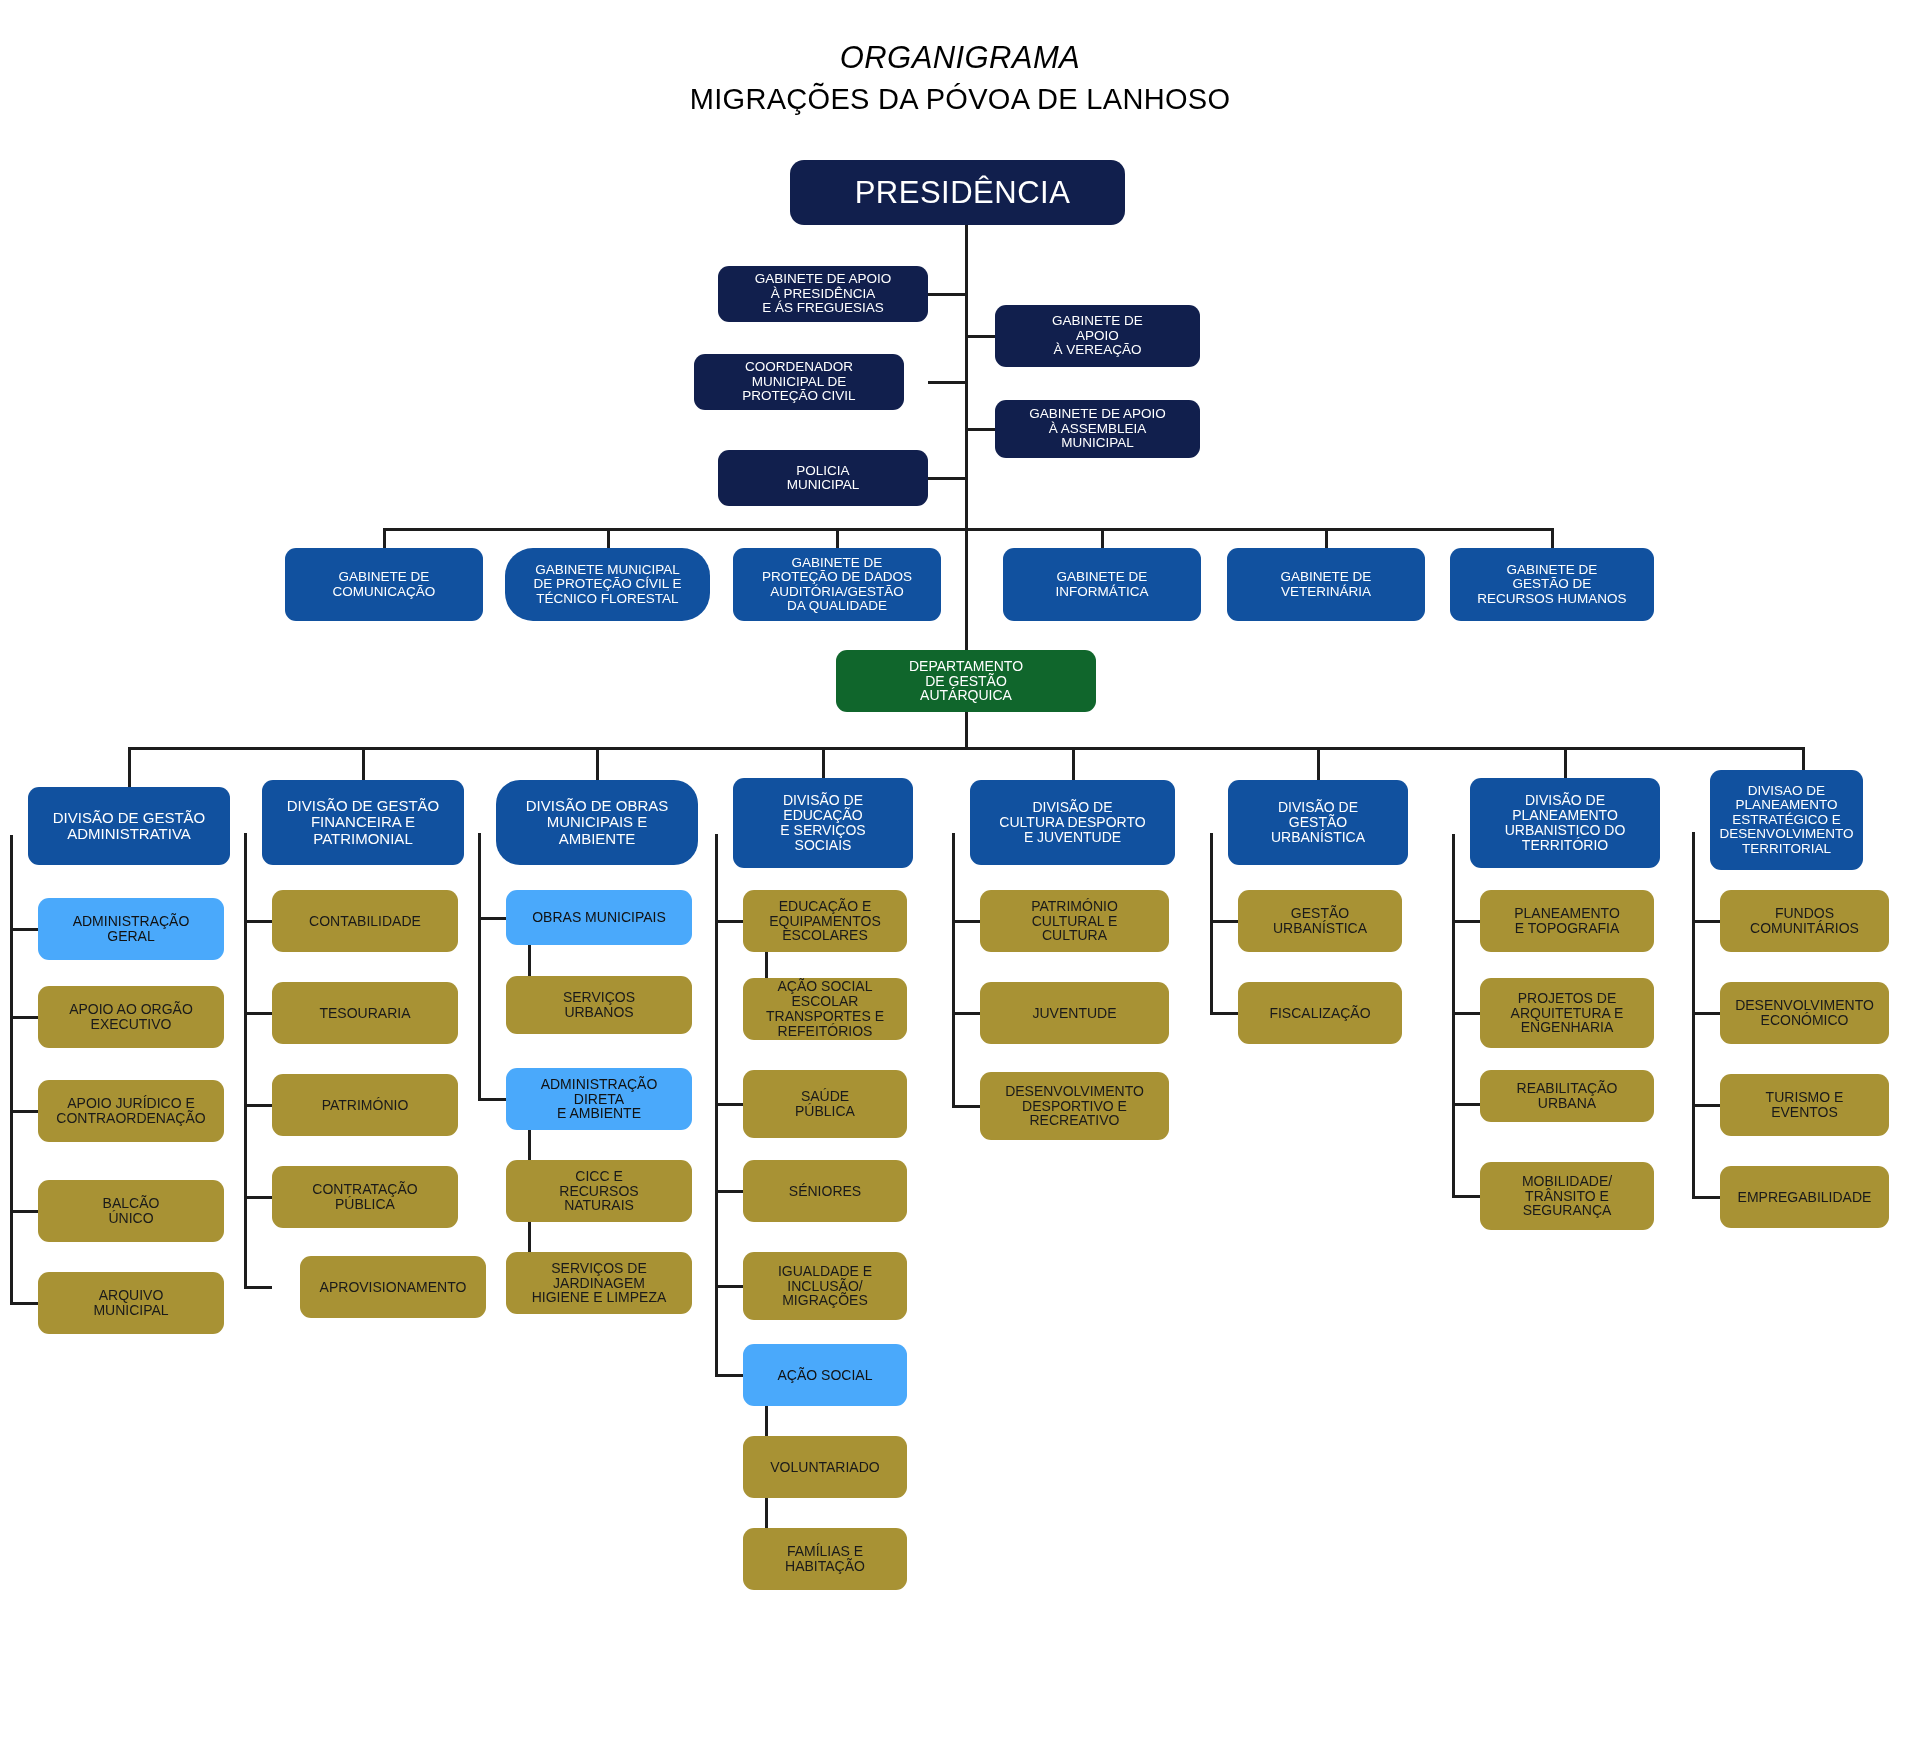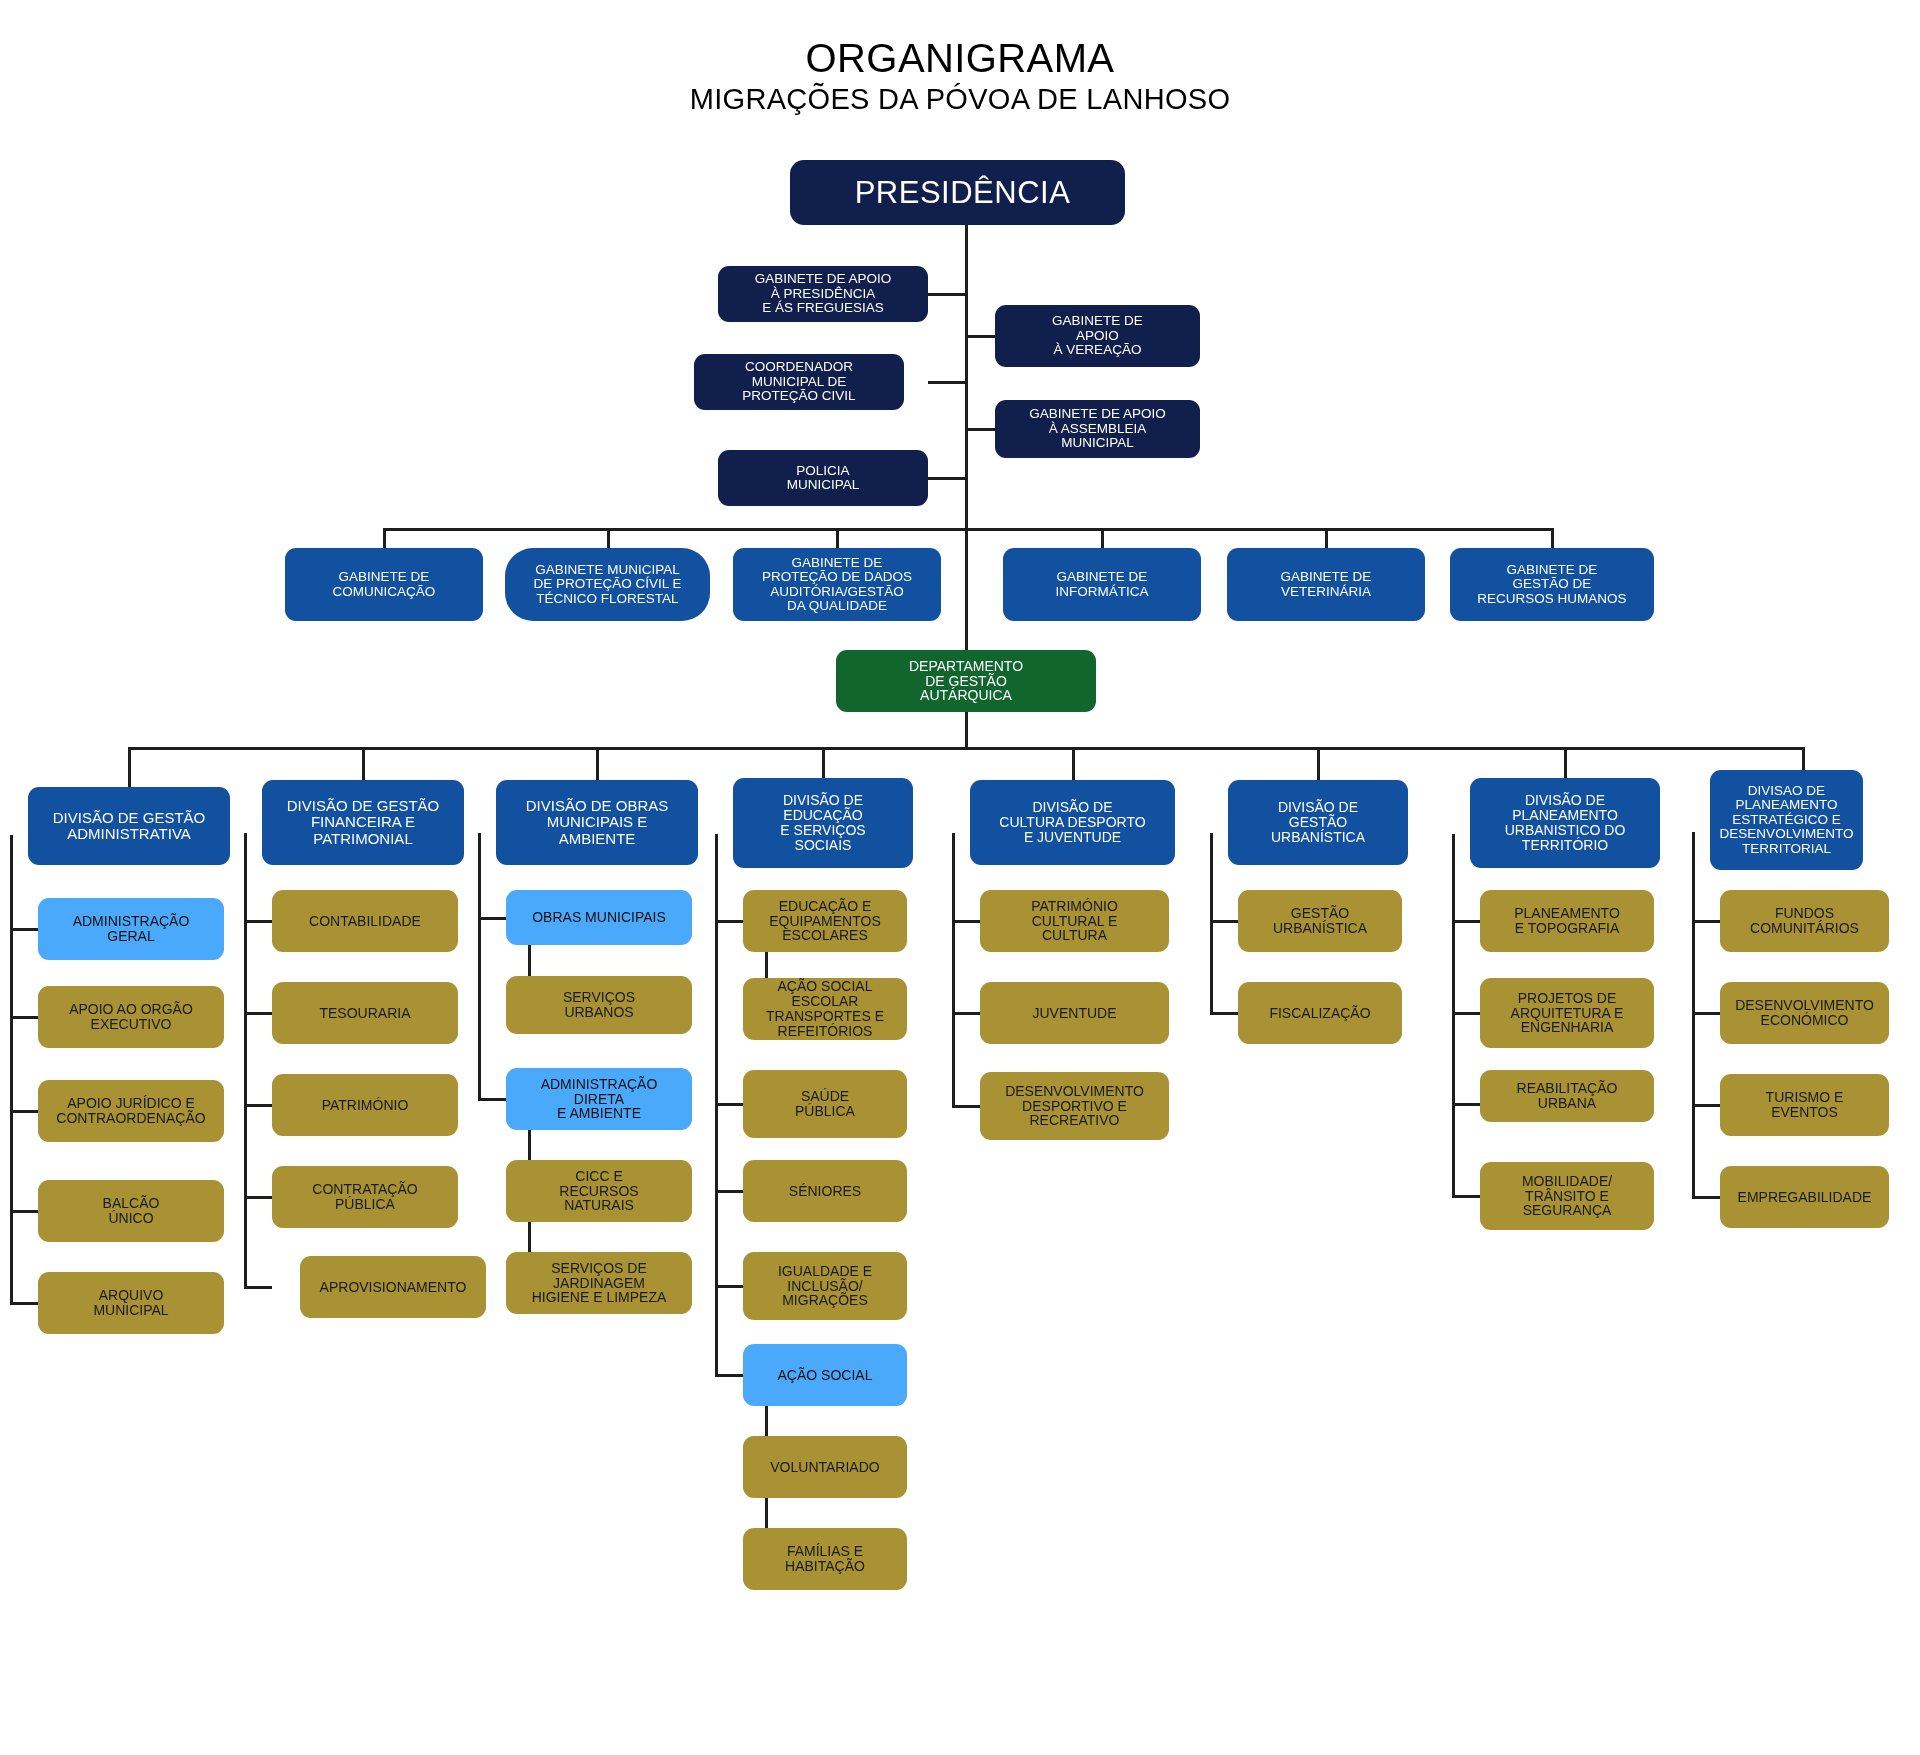--- a/index.html
+++ b/index.html
@@ -18,24 +18,25 @@
 
   
   #title-block {
     position: absolute;
     top: 38px;
     left: 0;
     width: 1920px;
     text-align: center;
   }
   #title-line-1 {
-    font-size: 40px;
+    font-size: 31px;
     color: #000000;
     letter-spacing: .4px;
     line-height: 40px;
+    font-style: italic;
   }
   #title-line-2 {
     font-size: 29px;
     color: #000000;
     letter-spacing: .3px;
     line-height: 42px;
   }
 
   
   .node {
@@ -225,21 +226,21 @@
     </div>
     <div class="node gold s14" style="left: 272px; top: 1074px; width: 186px; height: 62px;">
       <span>PATRIMÓNIO</span>
     </div>
     <div class="node gold s14" style="left: 272px; top: 1166px; width: 186px; height: 62px;">
       <span>CONTRATAÇÃO<br>PÚBLICA</span>
     </div>
     <div class="node gold s14" style="left: 272px; top: 1256px; width: 186px; height: 62px; margin-left: 28px;">
       <span>APROVISIONAMENTO</span>
     </div>
-    <div class="node blue s15" style="left: 496px; top: 780px; width: 202px; height: 85px;">
+    <div class="node blue s15" style="left: 496px; top: 780px; width: 202px; height: 85px; border-radius: 24px;">
       <span>DIVISÃO DE OBRAS<br>MUNICIPAIS E<br>AMBIENTE</span>
     </div>
     <div class="node lightblue s14" style="left: 506px; top: 890px; width: 186px; height: 55px;">
       <span>OBRAS MUNICIPAIS</span>
     </div>
     <div class="node gold s14" style="left: 506px; top: 976px; width: 186px; height: 58px;">
       <span>SERVIÇOS<br>URBANOS</span>
     </div>
     <div class="node lightblue s14" style="left: 506px; top: 1068px; width: 186px; height: 62px;">
       <span>ADMINISTRAÇÃO<br>DIRETA<br>E AMBIENTE</span>

